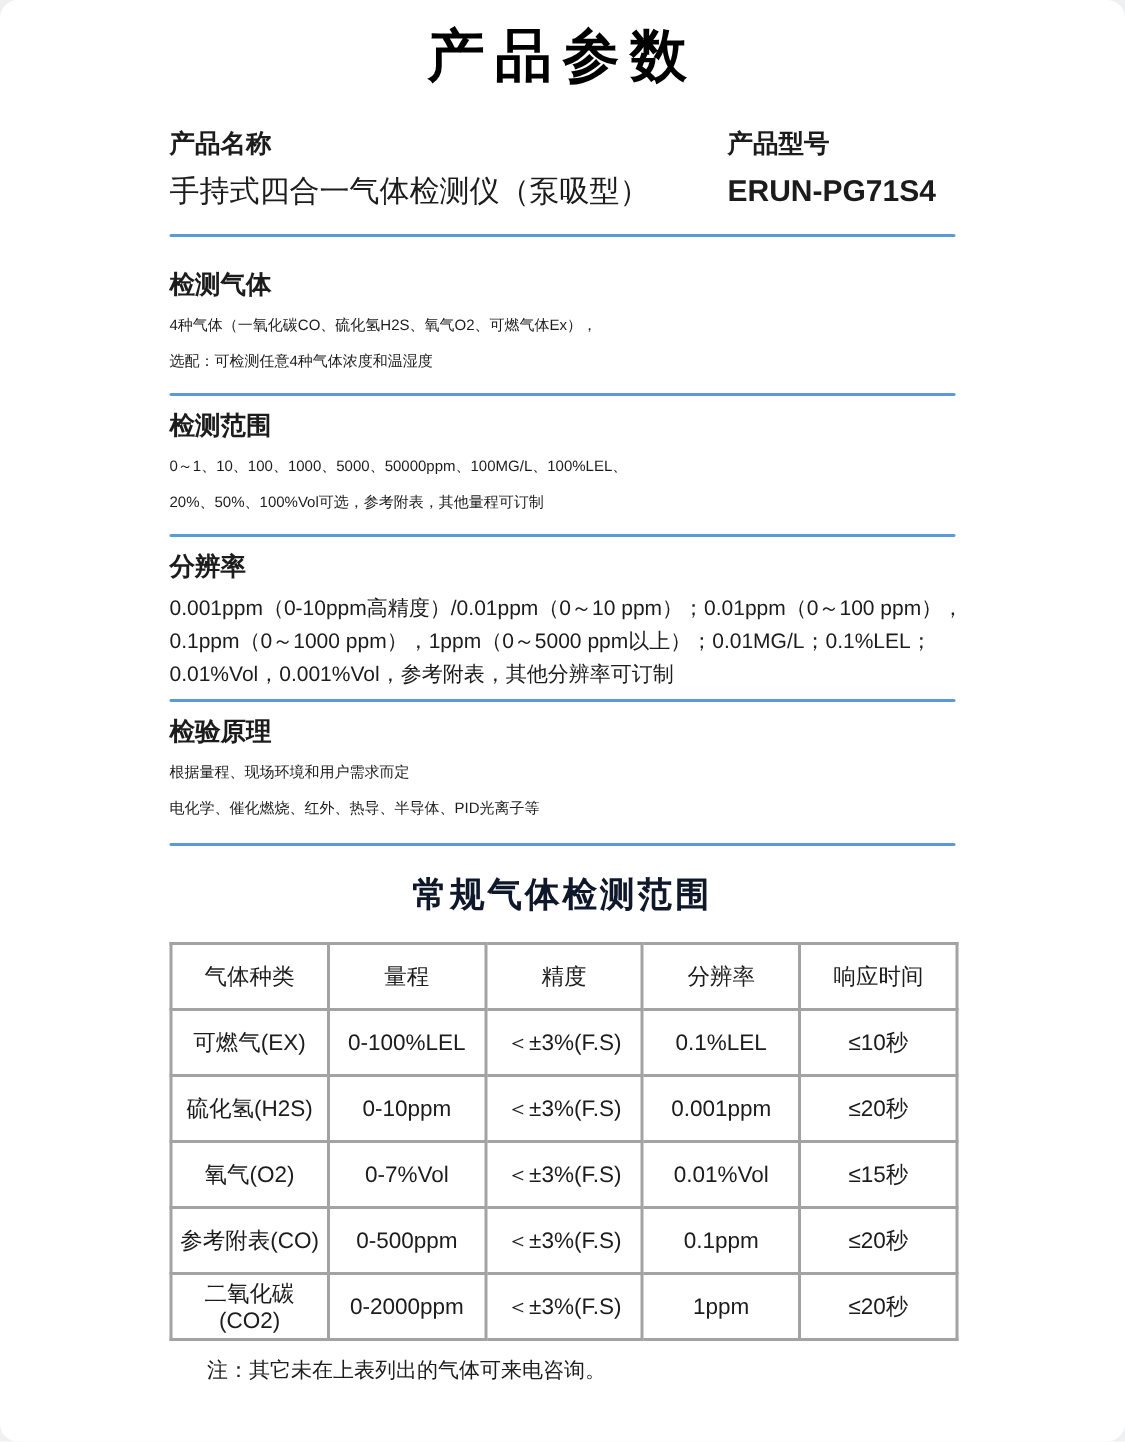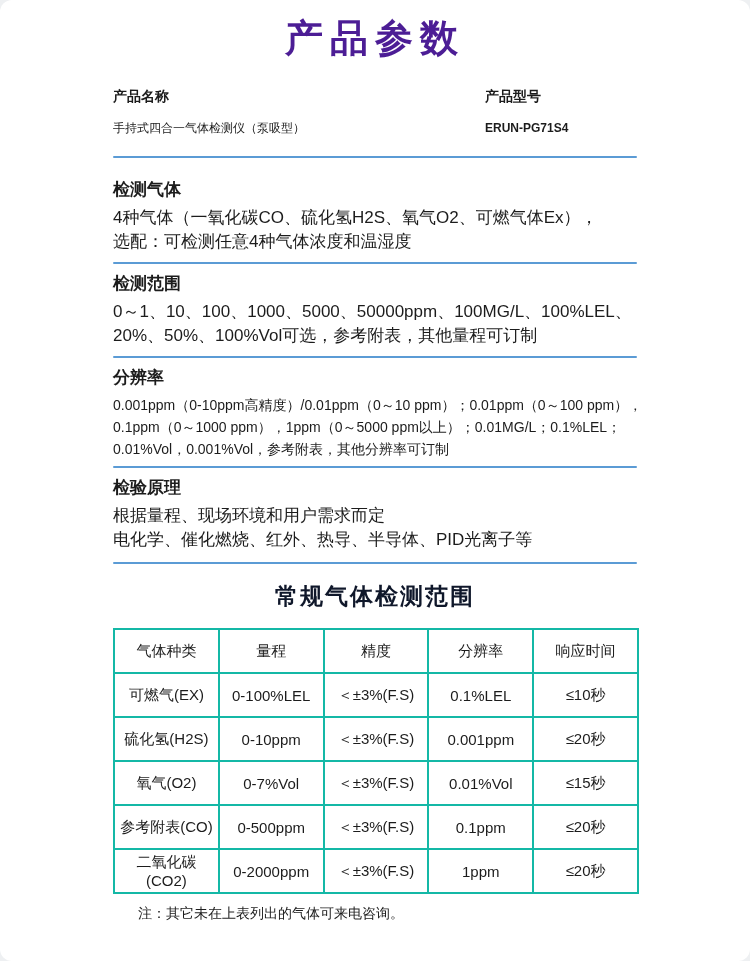--- a/index.html
+++ b/index.html
@@ -15,57 +15,57 @@
     background:#ffffff;
     border-radius:12px;
   }
   .page-title{
     padding-top:12px;
     text-align:center;
     font-size:38px;
     font-weight:bold;
     letter-spacing:7px;
     line-height:52px;
-    color:#4c1d95;
+    color:#000000;
   }
   .content{
     width:524px;
     margin-left:113px;
   }
   .product-row{
     display:flex;
     margin-top:20px;
   }
   .product-col-left{width:372px;}
   .product-col-right{flex:1;}
   .field-label{
-    font-size:14px;
+    font-size:17px;
     font-weight:bold;
     line-height:24px;
   }
   .field-value{
     margin-top:8px;
-    font-size:12px;
+    font-size:20px;
     line-height:24px;
     white-space:nowrap;
   }
   .model-value{font-weight:600;}
   .divider{
     height:2px;
     border-radius:1px;
     margin-top:16px;
   }
   .section-heading{
     font-size:17px;
     font-weight:bold;
     line-height:24px;
   }
   .section-body{
     margin-top:4px;
-    font-size:17px;
+    font-size:10px;
     line-height:24px;
   }
   .section-body .line{white-space:nowrap;}
   .section-resolution .section-body{
     font-size:14px;
     line-height:22px;
   }
   .mt20{margin-top:20px;}
   .mt22{margin-top:8px;}
   .d2{margin-top:8px;}
@@ -82,21 +82,21 @@
     color:#0f172a;
   }
   table.gas-table{
     margin-top:16px;
     width:526px;
     border-collapse:collapse;
     table-layout:fixed;
     font-size:15px;
   }
   table.gas-table th, table.gas-table td{
-    border:2px solid #14b8a6;
+    border:2px solid #a3a3a3;
     height:42px;
     text-align:center;
     vertical-align:middle;
     font-weight:normal;
     padding:0 2px;
   }
   .note{
     margin-top:9px;
     margin-left:25px;
     font-size:14px;

